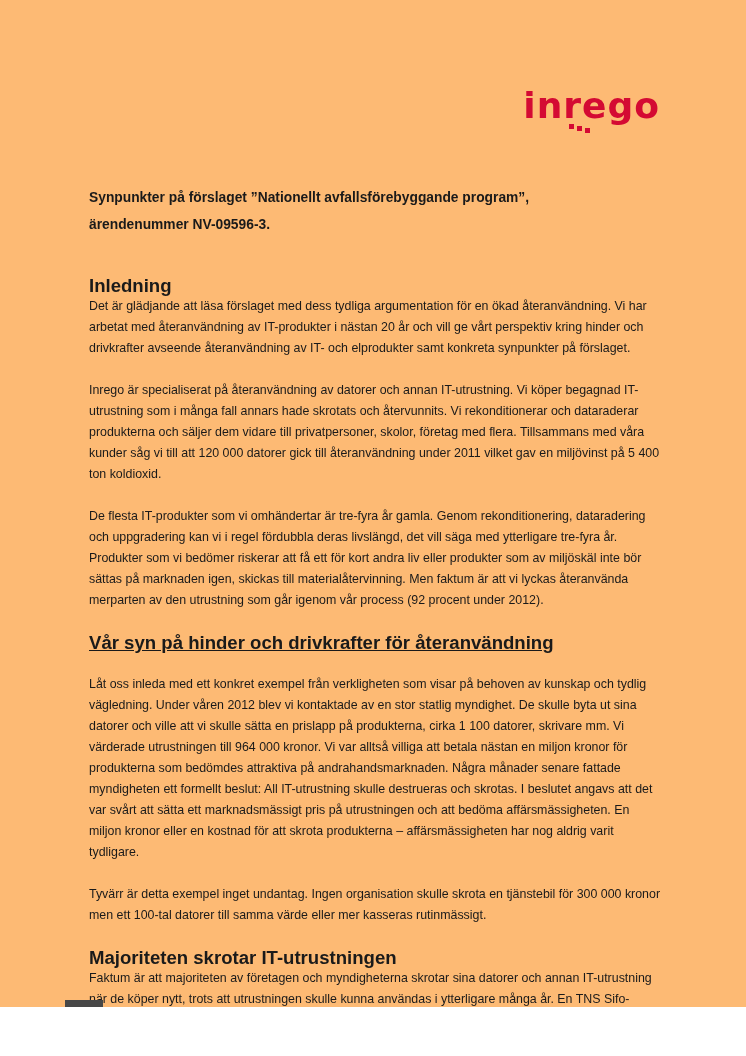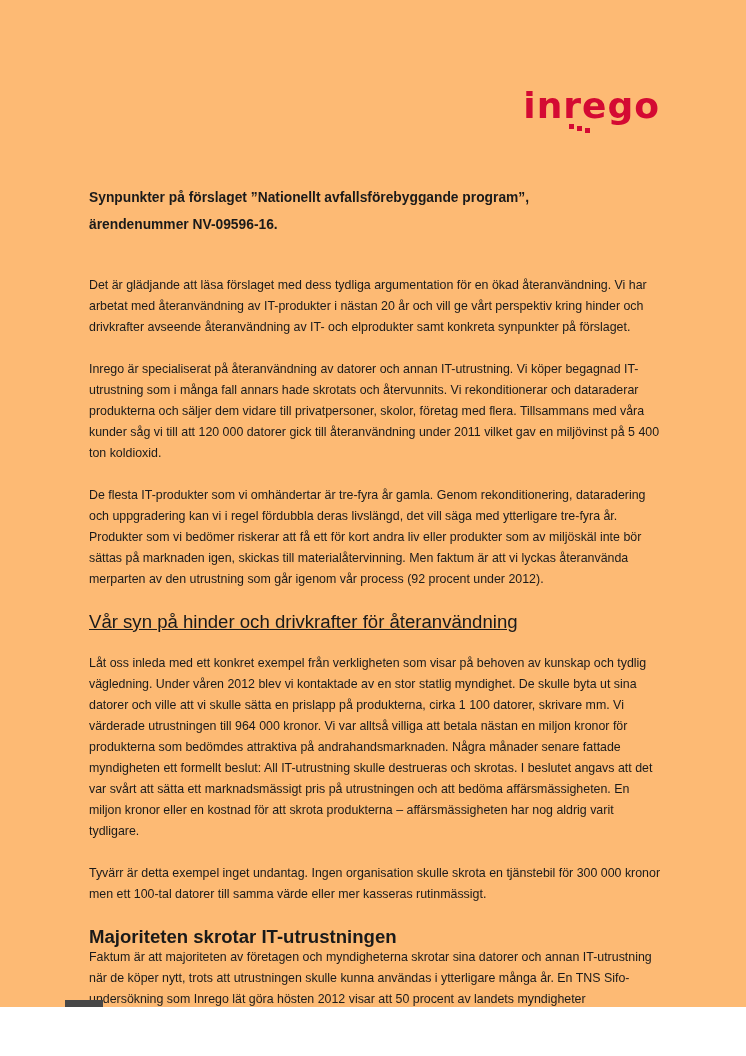--- a/index.html
+++ b/index.html
@@ -55,21 +55,21 @@
     font-size: 13.8px;
     font-weight: 700;
     line-height: 27px;
     margin: 8px 0 37px 0;
   }
   .h-bold {
     font-weight: 700;
     margin: 0;
   }
   .h-underline {
-    font-weight: 400;
+    font-weight: 700;
     text-decoration: underline;
     margin: 18px 0 21px 0;
   }
   .para {
     margin: 0 0 21px 0;
   }
   .para-gap-top {
     margin-top: 18px;
   }
 
@@ -94,23 +94,24 @@
       <span style="background: rgb(212, 10, 51);"></span>
         <span style="background: rgb(212, 10, 51);"></span>
         <span style="background: rgb(212, 10, 51);"></span>
     </span>
   </div>
 
   <div class="doc">
 
     <h1 class="doc-title">
       <span>Synpunkter på förslaget ”Nationellt avfallsförebyggande program”,</span><br>
-      <span>ärendenummer NV-09596-16.</span>
+      <span>ärendenummer NV-09596-3.</span>
     </h1>
 
+    <h2 class="h-bold">Inledning</h2>
     <p class="para">Det är glädjande att läsa förslaget med dess tydliga argumentation för en ökad återanvändning. Vi har arbetat med återanvändning av IT-produkter i nästan 20 år och vill ge vårt perspektiv kring hinder och drivkrafter avseende återanvändning av IT- och elprodukter samt konkreta synpunkter på förslaget.</p>
     <p class="para">Inrego är specialiserat på återanvändning av datorer och annan IT-utrustning. Vi köper begagnad IT-utrustning som i många fall annars hade skrotats och återvunnits. Vi rekonditionerar och dataraderar produkterna och säljer dem vidare till privatpersoner, skolor, företag med flera. Tillsammans med våra kunder såg vi till att 120 000 datorer gick till återanvändning under 2011 vilket gav en miljövinst på 5 400 ton koldioxid.</p>
     <p class="para">De flesta IT-produkter som vi omhändertar är tre-fyra år gamla. Genom rekonditionering, dataradering och uppgradering kan vi i regel fördubbla deras livslängd, det vill säga med ytterligare tre-fyra år. Produkter som vi bedömer riskerar att få ett för kort andra liv eller produkter som av miljöskäl inte bör sättas på marknaden igen, skickas till materialåtervinning. Men faktum är att vi lyckas återanvända merparten av den utrustning som går igenom vår process (92 procent under 2012).</p>
 
     <h2 class="h-underline">Vår syn på hinder och drivkrafter för återanvändning</h2>
     <p class="para">Låt oss inleda med ett konkret exempel från verkligheten som visar på behoven av kunskap och tydlig vägledning. Under våren 2012 blev vi kontaktade av en stor statlig myndighet. De skulle byta ut sina datorer och ville att vi skulle sätta en prislapp på produkterna, cirka 1 100 datorer, skrivare mm. Vi värderade utrustningen till 964 000 kronor. Vi var alltså villiga att betala nästan en miljon kronor för produkterna som bedömdes attraktiva på andrahandsmarknaden. Några månader senare fattade myndigheten ett formellt beslut: All IT-utrustning skulle destrueras och skrotas. I beslutet angavs att det var svårt att sätta ett marknadsmässigt pris på utrustningen och att bedöma affärsmässigheten. En miljon kronor eller en kostnad för att skrota produkterna – affärsmässigheten har nog aldrig varit tydligare.</p>
     <p class="para para-gap-top">Tyvärr är detta exempel inget undantag. Ingen organisation skulle skrota en tjänstebil för 300 000 kronor men ett 100-tal datorer till samma värde eller mer kasseras rutinmässigt.</p>
 
     <h2 class="h-bold">Majoriteten skrotar IT-utrustningen</h2>
     <p class="para">Faktum är att majoriteten av företagen och myndigheterna skrotar sina datorer och annan IT-utrustning när de köper nytt, trots att utrustningen skulle kunna användas i ytterligare många år. En TNS Sifo-undersökning som Inrego lät göra hösten 2012 visar att 50 procent av landets myndigheter</p>

